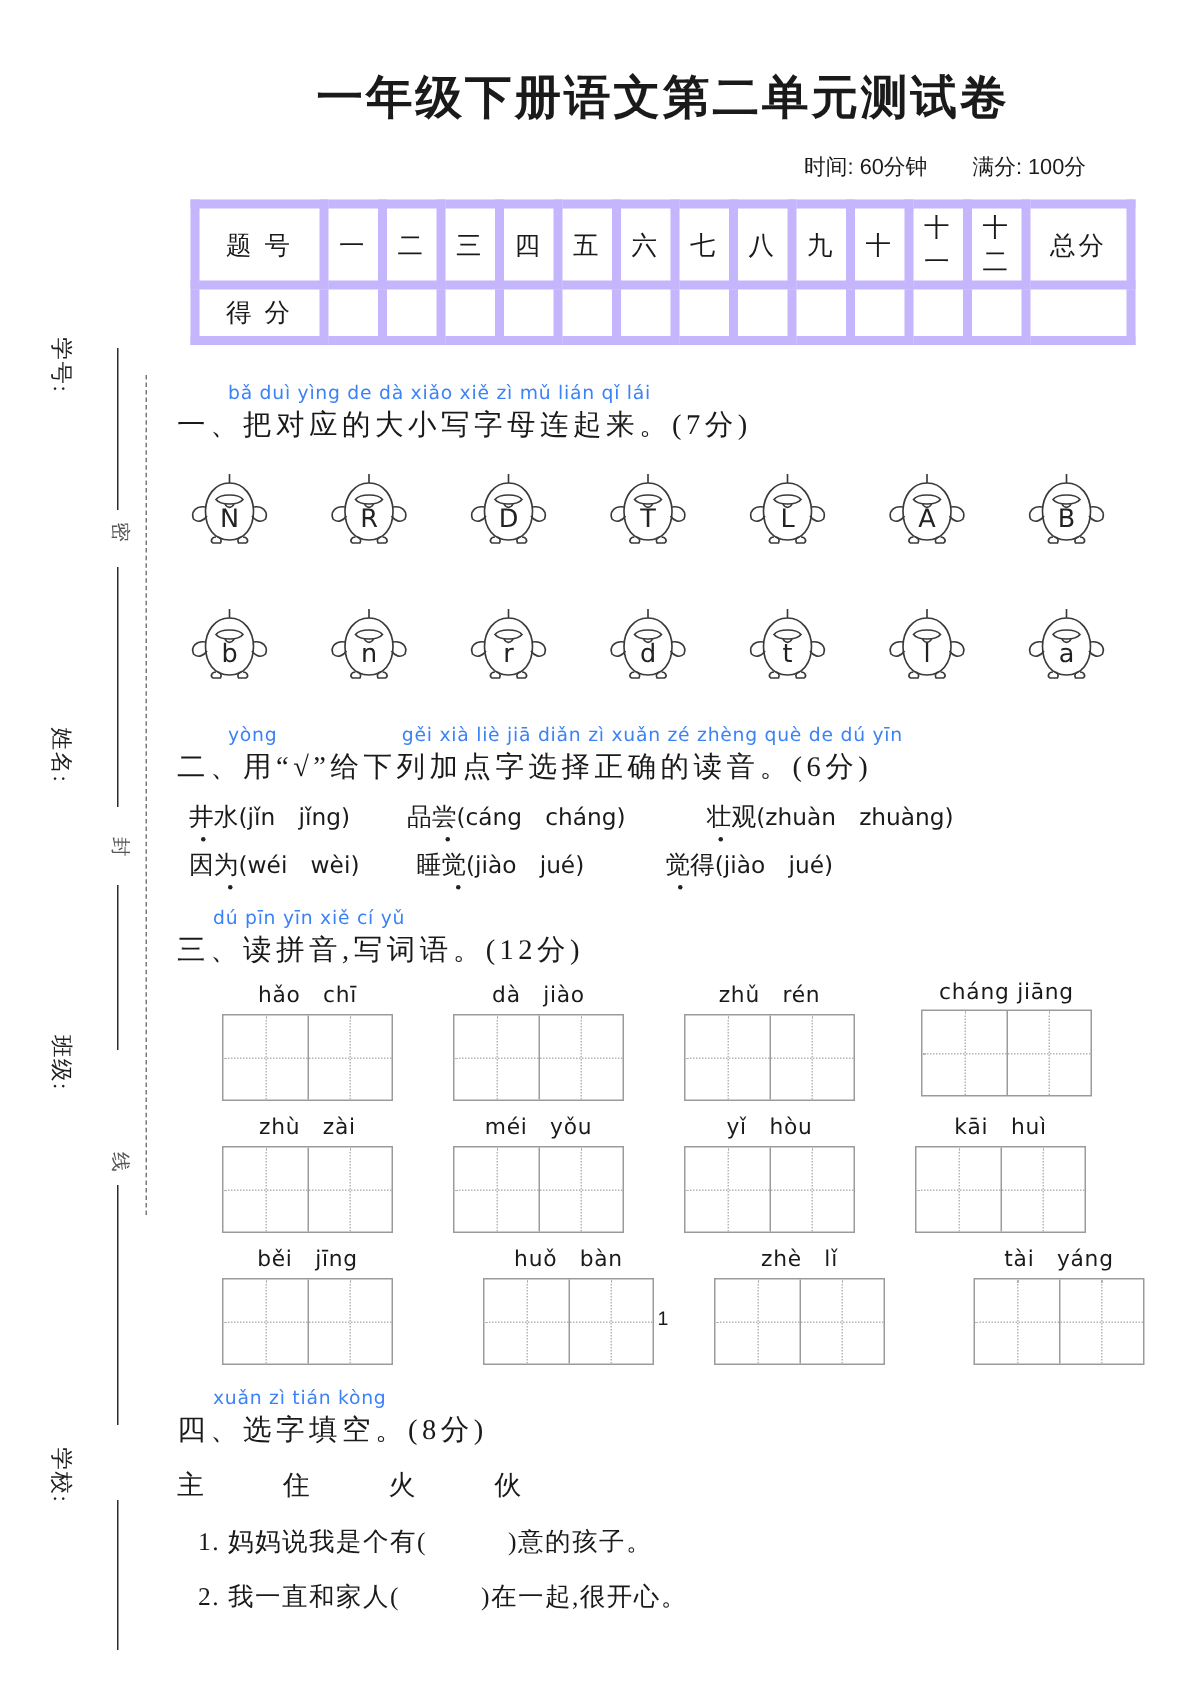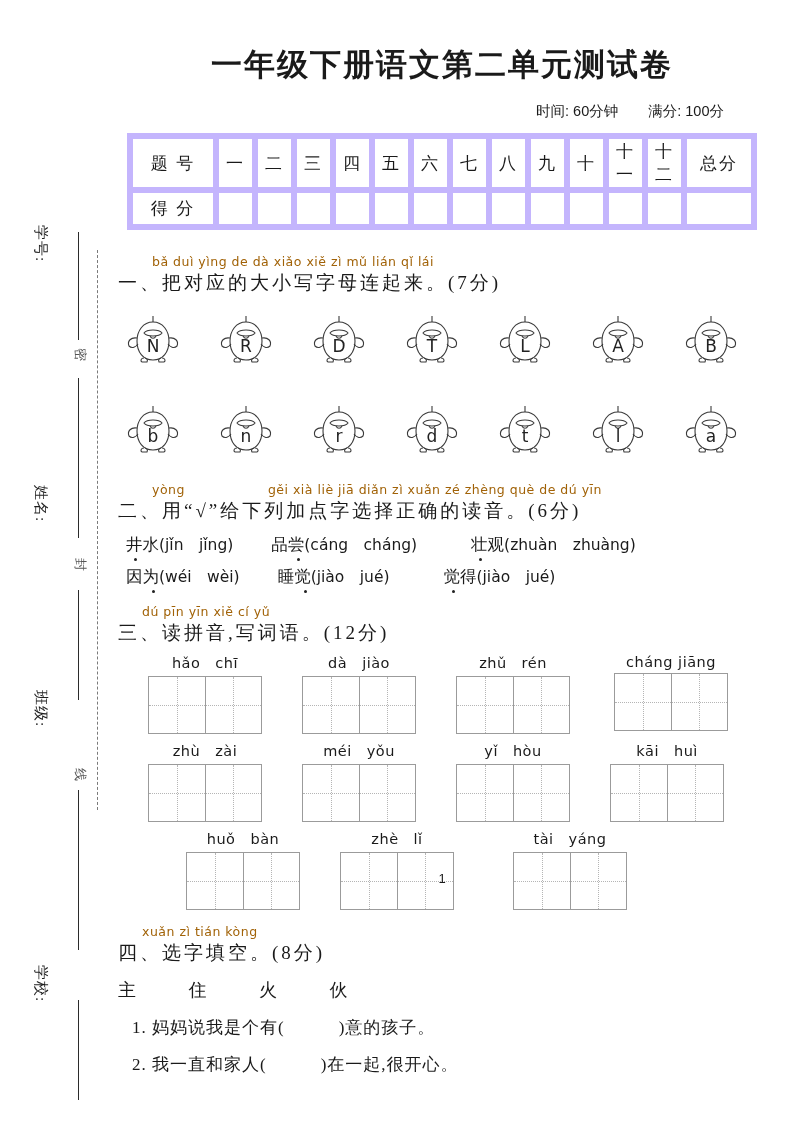--- a/index.html
+++ b/index.html
@@ -103,21 +103,21 @@
   table.score td.tot { width: 62px; }
 
   
   .q {
     margin: 0 0 0 22px;
     position: relative;
   }
   .q-pinyin {
     font-family: "DejaVu Sans", sans-serif;
     font-size: 12.5px;
-    color: #a16207;
+    color: #3b82f6;
     margin-left: 34px;
     letter-spacing: 0.5px;
     white-space: nowrap;
   }
   .q-text {
     font-size: 19px;
     letter-spacing: 3px;
     margin-top: 1px;
     white-space: nowrap;
   }
@@ -595,20 +595,27 @@
         </div>
         <div class="word-cell" style="margin-left: 40px;">
           <div class="word-py">kāi　huì</div>
           <div class="tzg">
             <div class="cellbox"></div>
             <div class="cellbox"></div>
           </div>
         </div>
       </div>
       <div class="word-row">
+        <div class="word-cell" style="margin-left: 22px;">
+          <div class="word-py">běi　jīng</div>
+          <div class="tzg">
+            <div class="cellbox"></div>
+            <div class="cellbox"></div>
+          </div>
+        </div>
         <div class="word-cell" style="margin-left: 60px;">
           <div class="word-py">huǒ　bàn</div>
           <div class="tzg">
             <div class="cellbox"></div>
             <div class="cellbox"></div>
           </div>
         </div>
         <div class="word-cell" style="margin-left: 40px;">
           <div class="word-py">zhè　lǐ</div>
           <div class="tzg">

